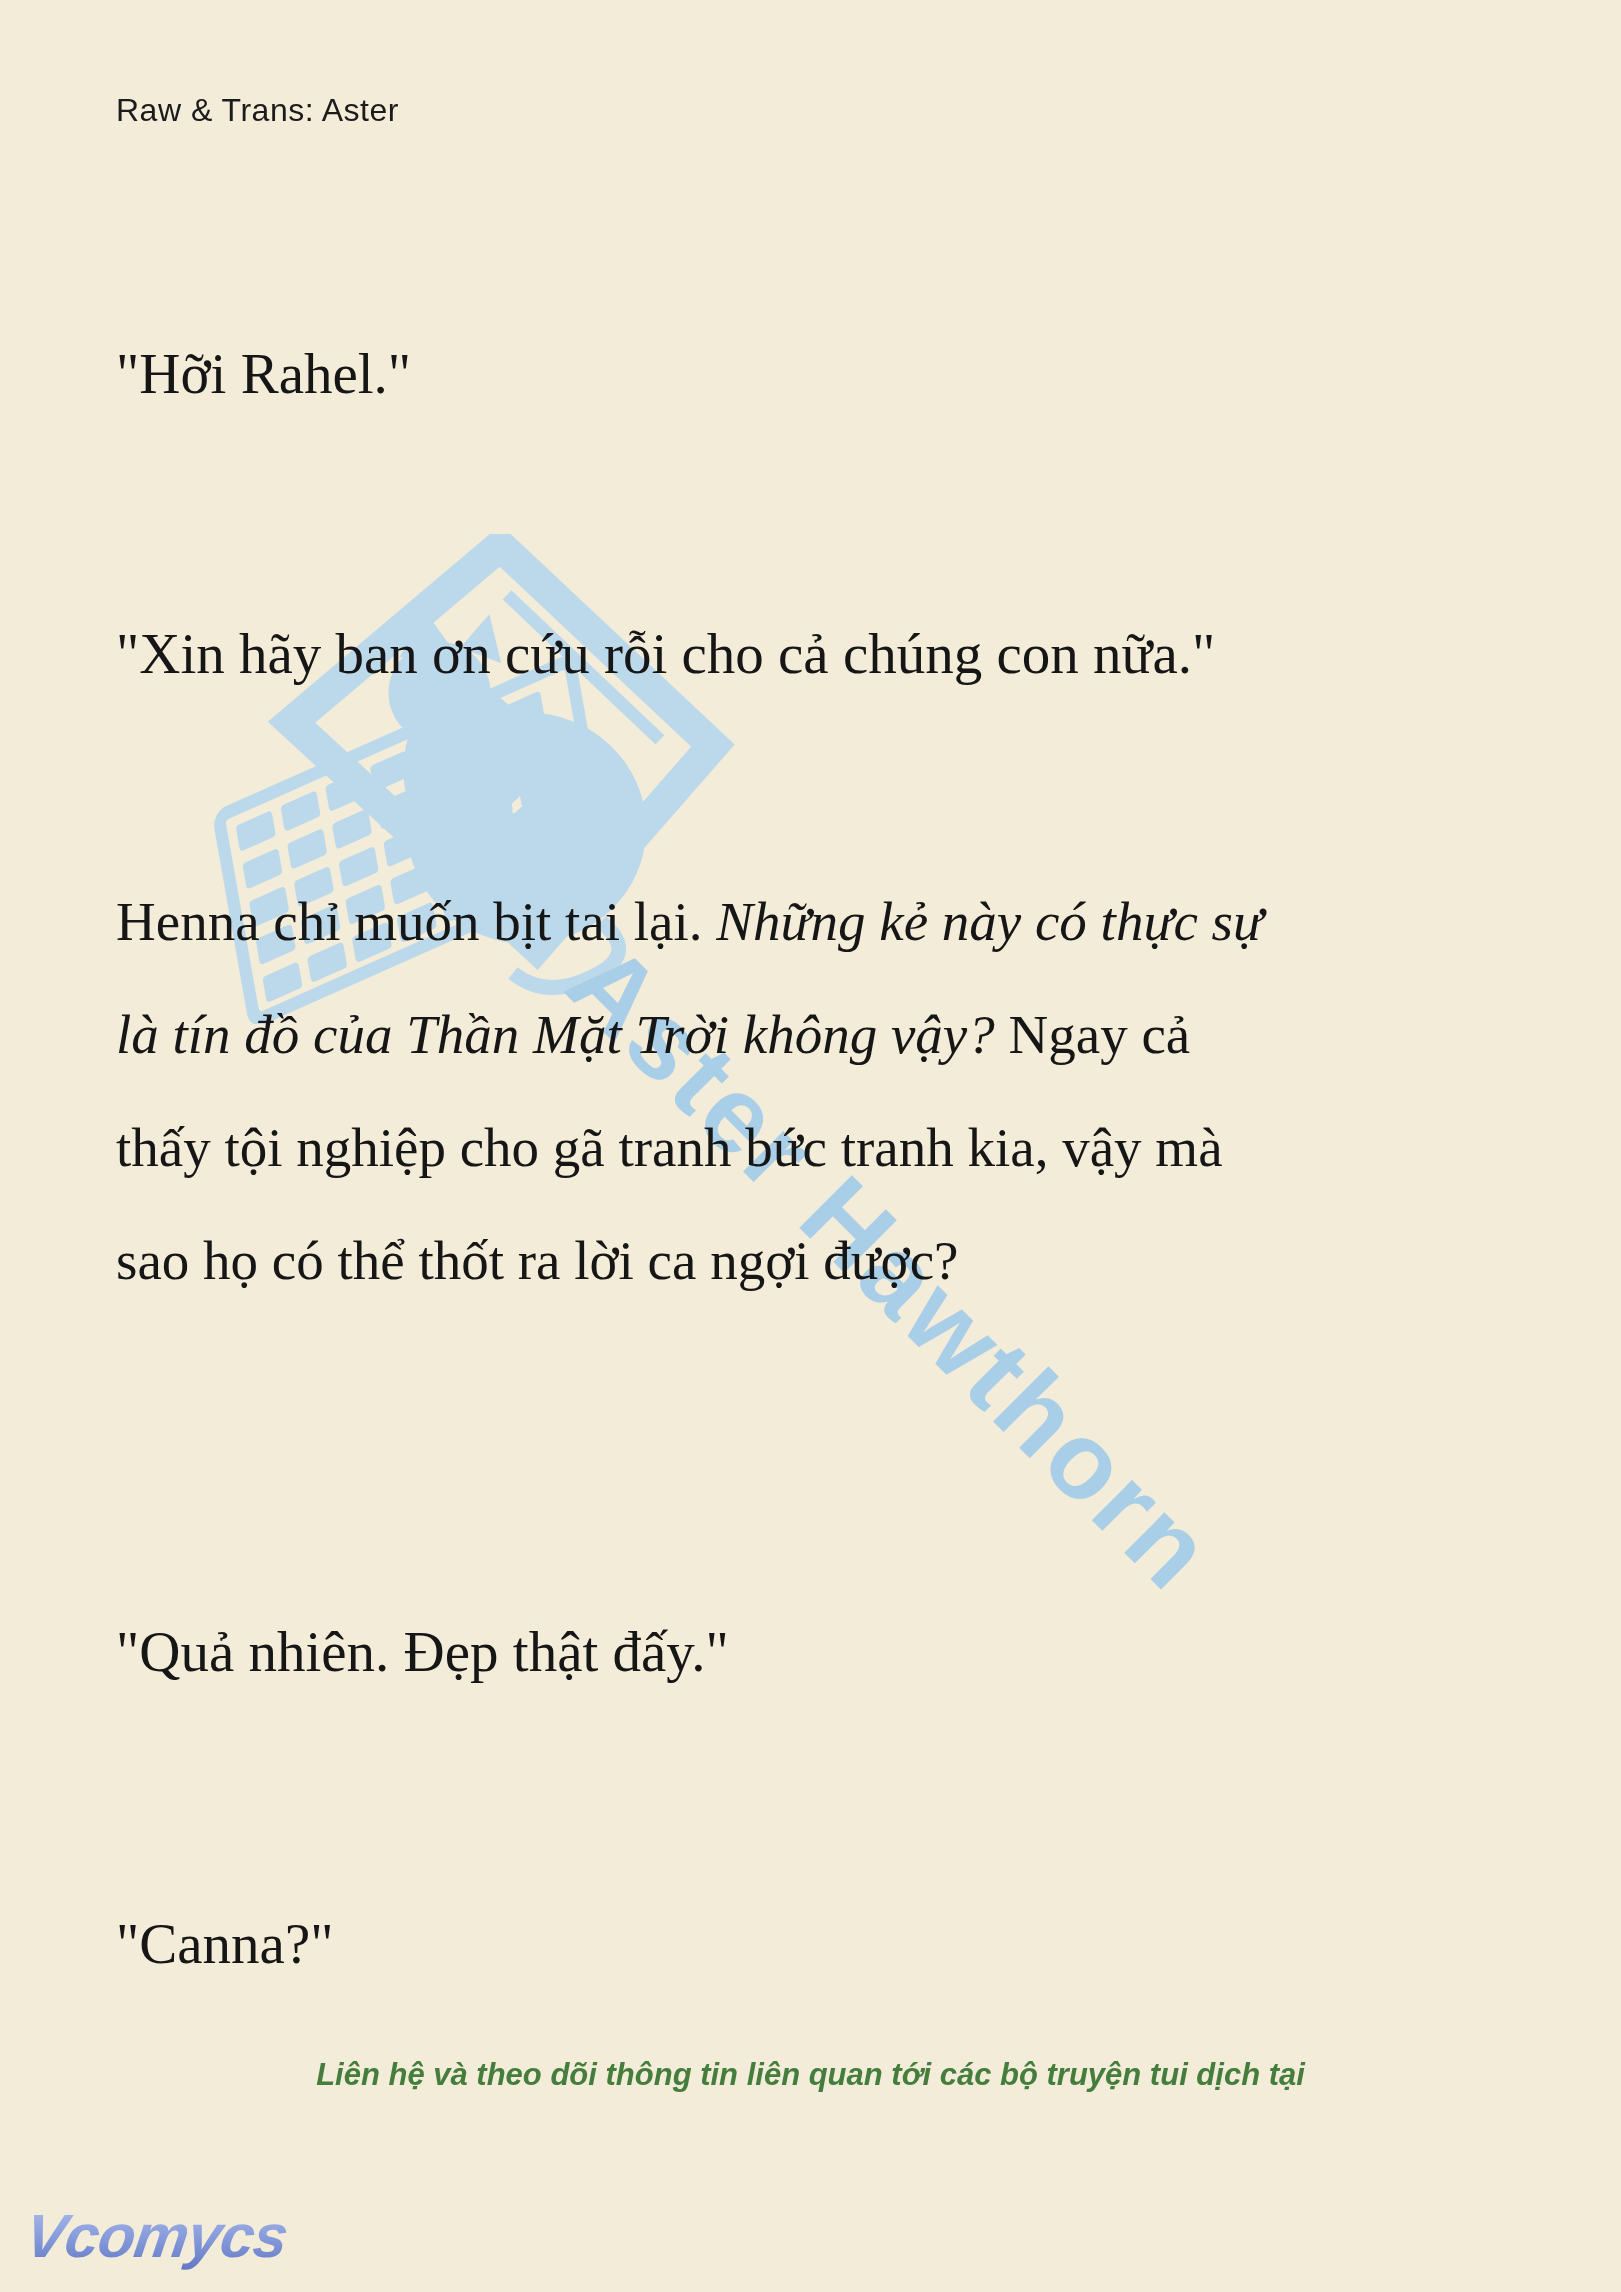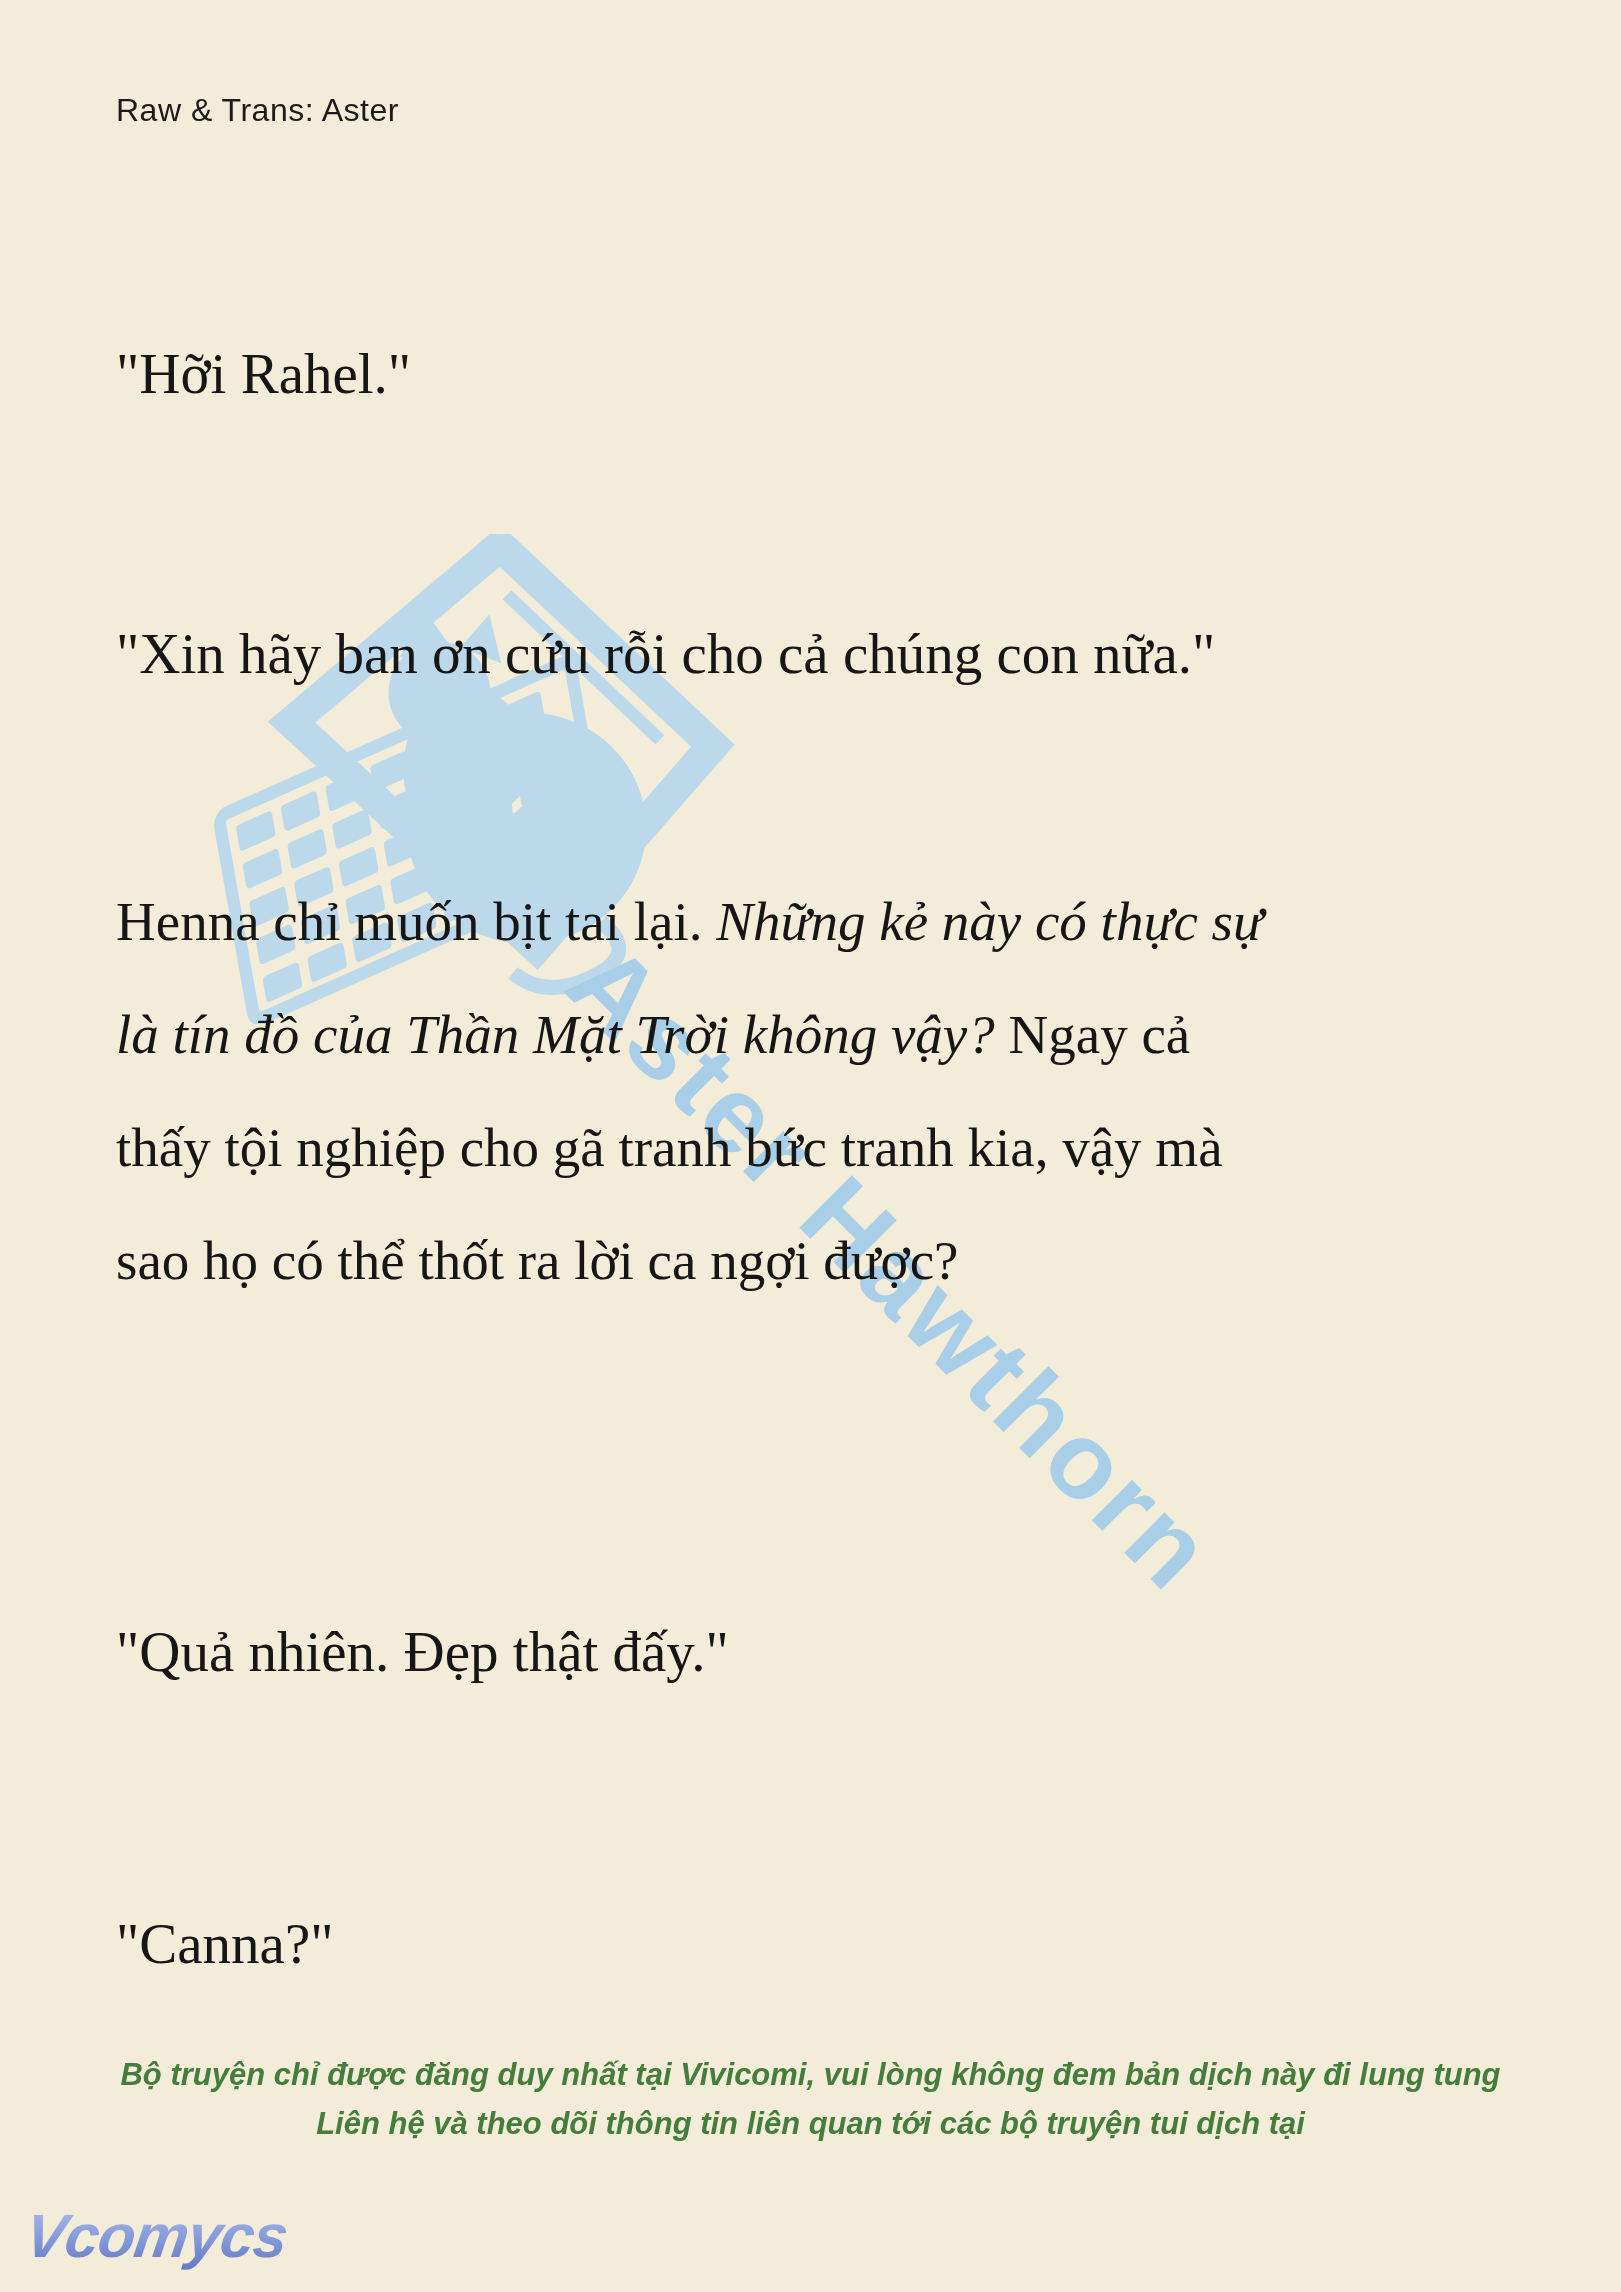--- a/index.html
+++ b/index.html
@@ -138,18 +138,17 @@
   <div class="nline"><span>Henna chỉ muốn bịt tai lại. </span><em>Những kẻ này có thực sự</em></div>
   <div class="nline"><em>là tín đồ của Thần Mặt Trời không vậy? </em><span>Ngay cả</span></div>
   <div class="nline">thấy tội nghiệp cho gã tranh bức tranh kia, vậy mà</div>
   <div class="nline">sao họ có thể thốt ra lời ca ngợi được?</div>
 </div>
 
 <div class="layer para" style="top:1619px">"Quả nhiên. Đẹp thật đấy."</div>
 <div class="layer para" style="top:1911px">"Canna?"</div>
 
 <div class="layer footer">
-  <div>Bộ truyện chỉ được đăng duy nhất tại Vivicomi, vui lòng không đem bản dịch này đi lung tung</div>
   <div>Liên hệ và theo dõi thông tin liên quan tới các bộ truyện tui dịch tại</div>
 </div>
 
 <div class="layer logo">Vcomycs</div>
 
 
 </body></html>

